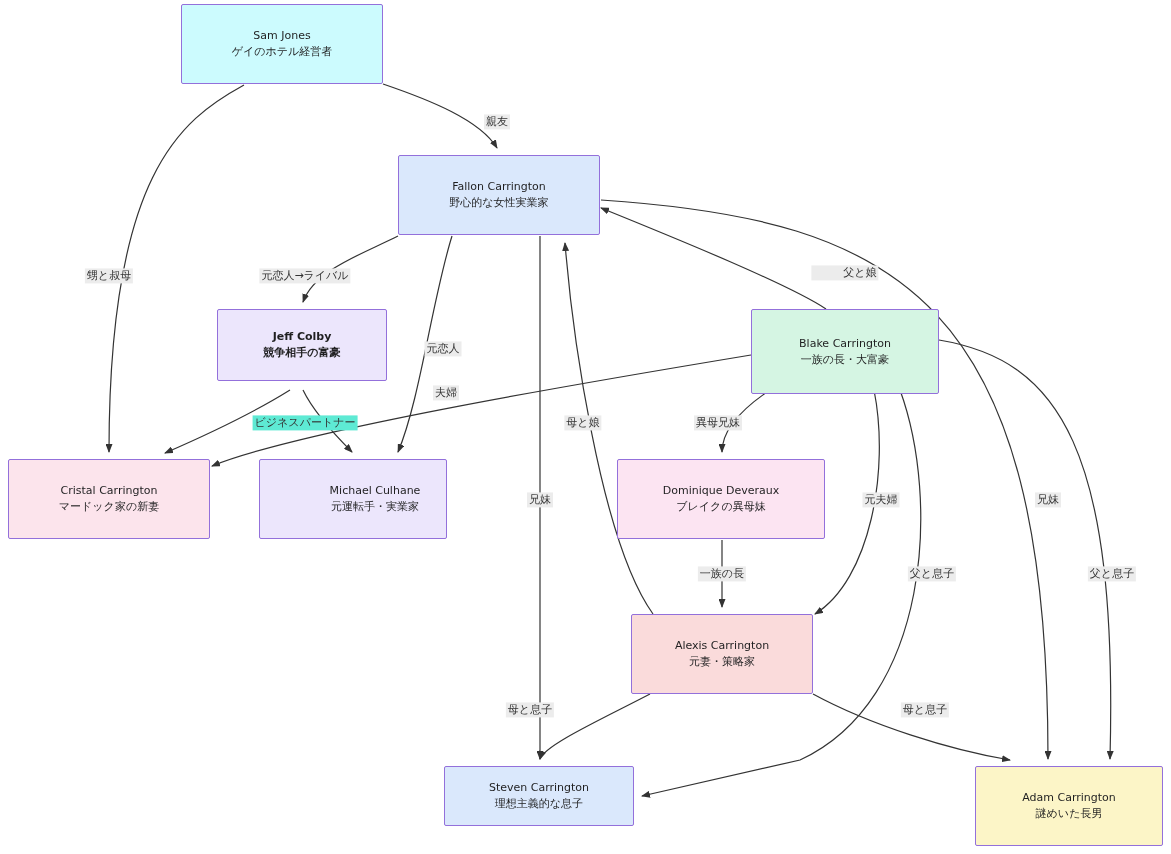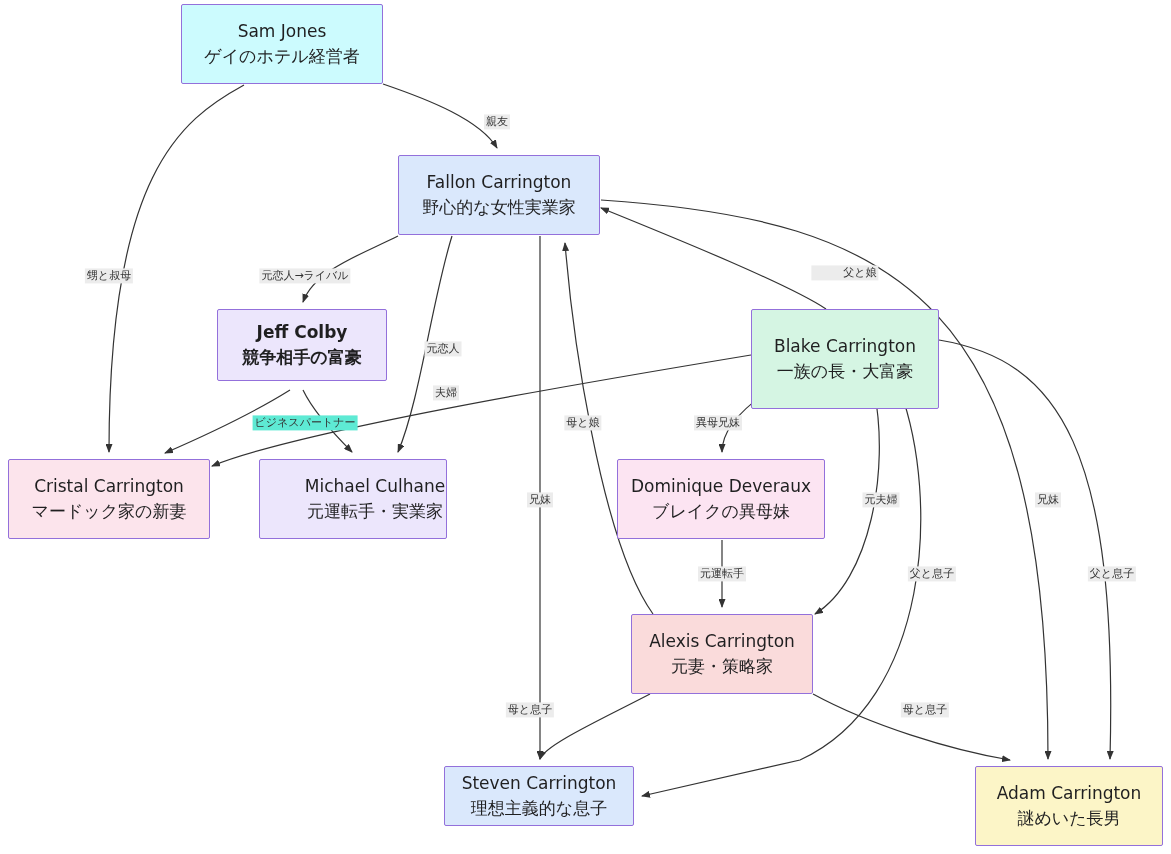--- a/index.html
+++ b/index.html
@@ -37,21 +37,21 @@
     box-sizing: border-box;
     border: 1px solid #9370DB;
     border-radius: 2px;
     display: flex;
     flex-direction: column;
     align-items: center;
     justify-content: center;
     text-align: center;
     line-height: 1.45;
     color: #1f1f20;
-    font-size: 17px;
+    font-size: 11px;
     z-index: 5;
   }
   .node .node-name {
     display: block;
     white-space: nowrap;
   }
   .node .node-desc {
     display: block;
     white-space: nowrap;
   }
@@ -106,21 +106,21 @@
         <span class="node-desc">ゲイのホテル経営者</span>
       </div>
       <div class="node" style="left: 398px; top: 155px; width: 202px; height: 80px; background: rgb(218, 232, 252); border-color: rgb(147, 112, 219);">
         <span class="node-name">Fallon Carrington</span>
         <span class="node-desc">野心的な女性実業家</span>
       </div>
       <div class="node" style="left: 217px; top: 309px; width: 170px; height: 72px; background: rgb(236, 230, 252); border-color: rgb(147, 112, 219); font-weight: bold;">
         <span class="node-name">Jeff Colby</span>
         <span class="node-desc">競争相手の富豪</span>
       </div>
-      <div class="node" style="left: 751px; top: 309px; width: 188px; height: 100px; background: rgb(213, 245, 227); border-color: rgb(147, 112, 219);">
+      <div class="node" style="left: 751px; top: 309px; width: 188px; height: 85px; background: rgb(213, 245, 227); border-color: rgb(147, 112, 219);">
         <span class="node-name">Blake Carrington</span>
         <span class="node-desc">一族の長・大富豪</span>
       </div>
       <div class="node" style="left: 8px; top: 459px; width: 202px; height: 80px; background: rgb(252, 228, 236); border-color: rgb(147, 112, 219);">
         <span class="node-name">Cristal Carrington</span>
         <span class="node-desc">マードック家の新妻</span>
       </div>
       <div class="node" style="left: 259px; top: 459px; width: 188px; height: 80px; background: rgb(236, 230, 252); border-color: rgb(147, 112, 219); padding-left: 44px;">
         <span class="node-name">Michael Culhane</span>
         <span class="node-desc">元運転手・実業家</span>
@@ -146,21 +146,21 @@
       <div class="edge-label" style="left: 109px; top: 276px; background: rgb(236, 236, 236);">甥と叔母</div>
       <div class="edge-label" style="left: 497px; top: 122px; background: rgb(236, 236, 236);">親友</div>
       <div class="edge-label" style="left: 305px; top: 276px; background: rgb(236, 236, 236);">元恋人→ライバル</div>
       <div class="edge-label" style="left: 443px; top: 349px; background: rgb(236, 236, 236);">元恋人</div>
       <div class="edge-label" style="left: 540px; top: 500px; background: rgb(236, 236, 236);">兄妹</div>
       <div class="edge-label" style="left: 583px; top: 423px; background: rgb(236, 236, 236);">母と娘</div>
       <div class="edge-label" style="left: 845px; top: 273px; background: rgb(236, 236, 236); padding-left: 32px;">父と娘</div>
       <div class="edge-label" style="left: 446px; top: 393px; background: rgb(236, 236, 236);">夫婦</div>
       <div class="edge-label" style="left: 305px; top: 423px; background: #5eead4;">ビジネスパートナー</div>
       <div class="edge-label" style="left: 718px; top: 423px; background: rgb(236, 236, 236);">異母兄妹</div>
-      <div class="edge-label" style="left: 722px; top: 574px; background: rgb(236, 236, 236);">元運転手</div>
+      <div class="edge-label" style="left: 722px; top: 574px; background: rgb(236, 236, 236);">一族の長</div>
       <div class="edge-label" style="left: 881px; top: 500px; background: rgb(236, 236, 236);">元夫婦</div>
       <div class="edge-label" style="left: 932px; top: 574px; background: rgb(236, 236, 236);">父と息子</div>
       <div class="edge-label" style="left: 1112px; top: 574px; background: rgb(236, 236, 236);">父と息子</div>
       <div class="edge-label" style="left: 1048px; top: 500px; background: rgb(236, 236, 236);">兄妹</div>
       <div class="edge-label" style="left: 530px; top: 710px; background: rgb(236, 236, 236);">母と息子</div>
       <div class="edge-label" style="left: 925px; top: 710px; background: rgb(236, 236, 236);">母と息子</div>
     </div>
 
 </div>
 

